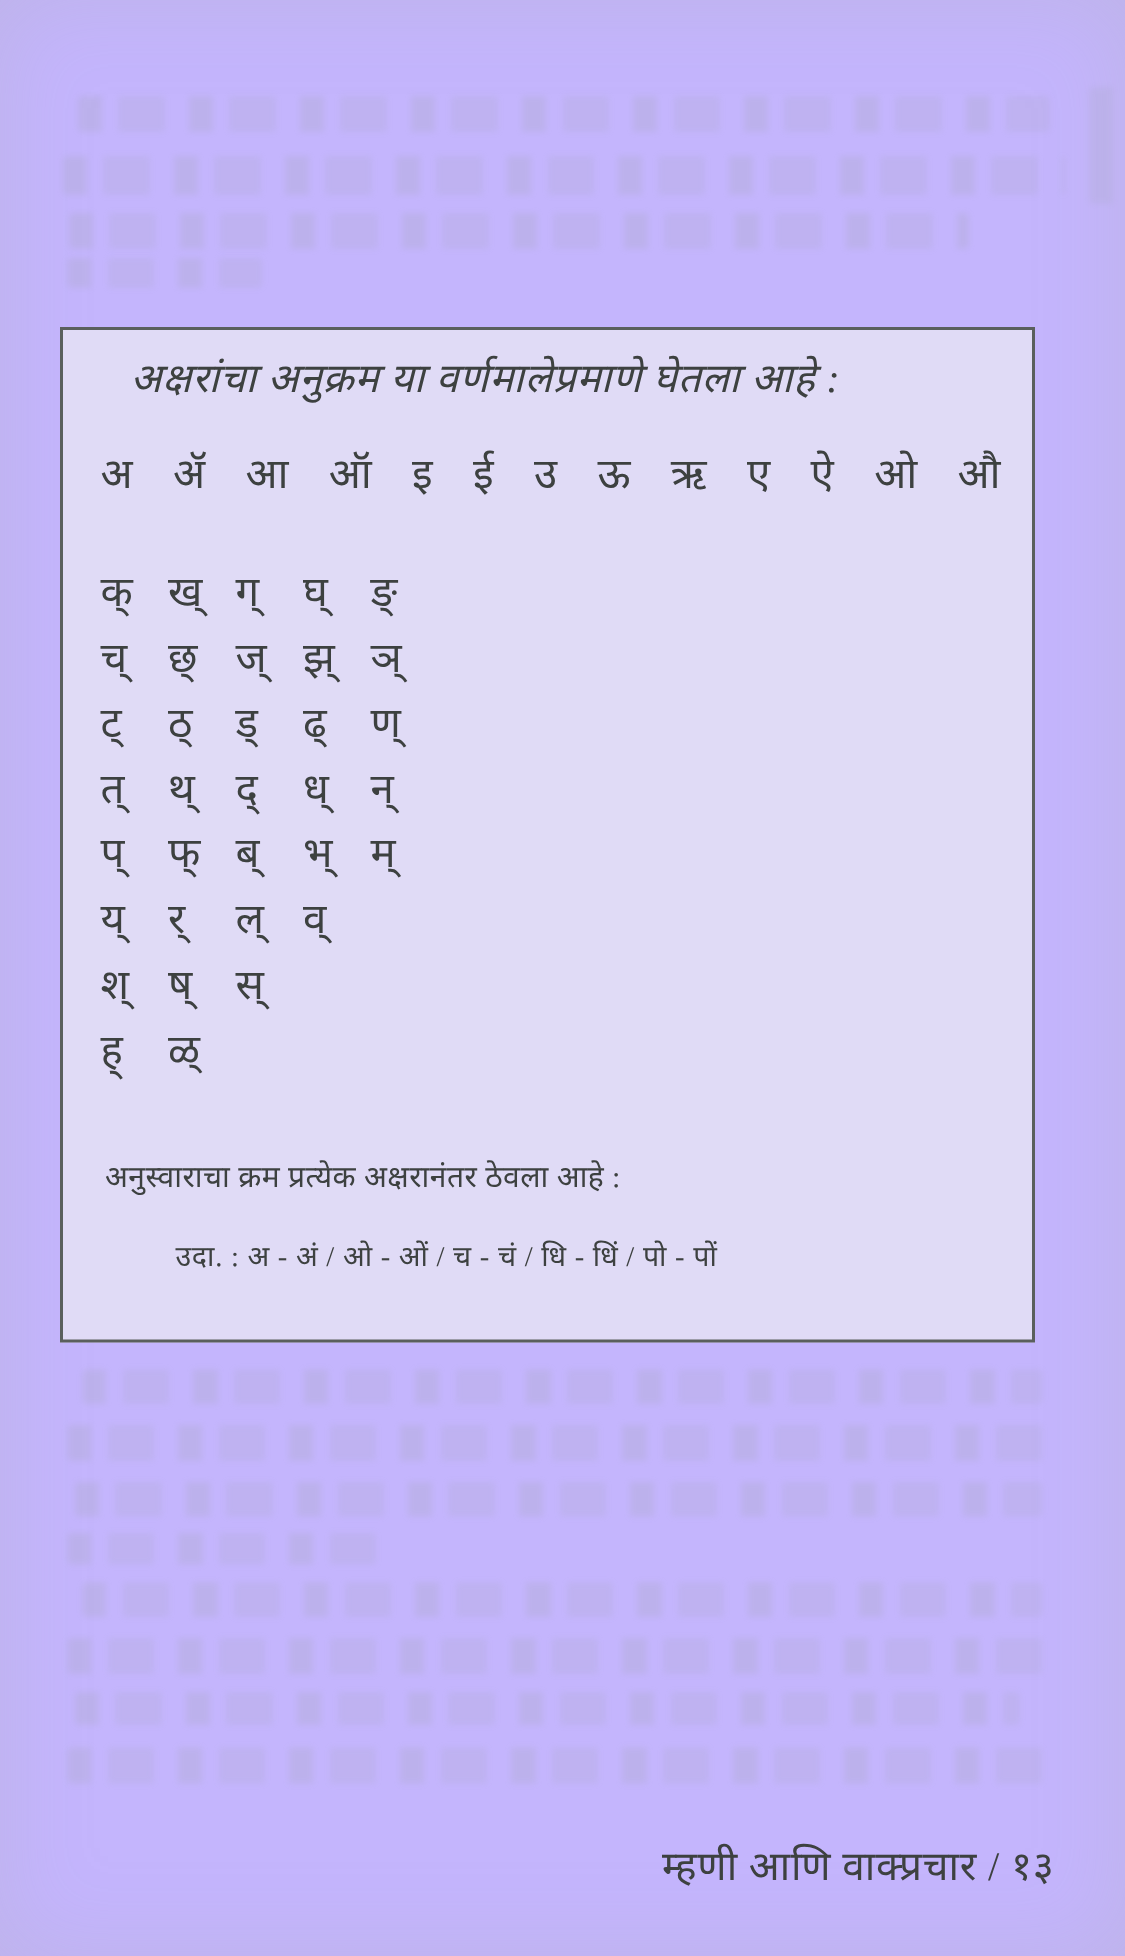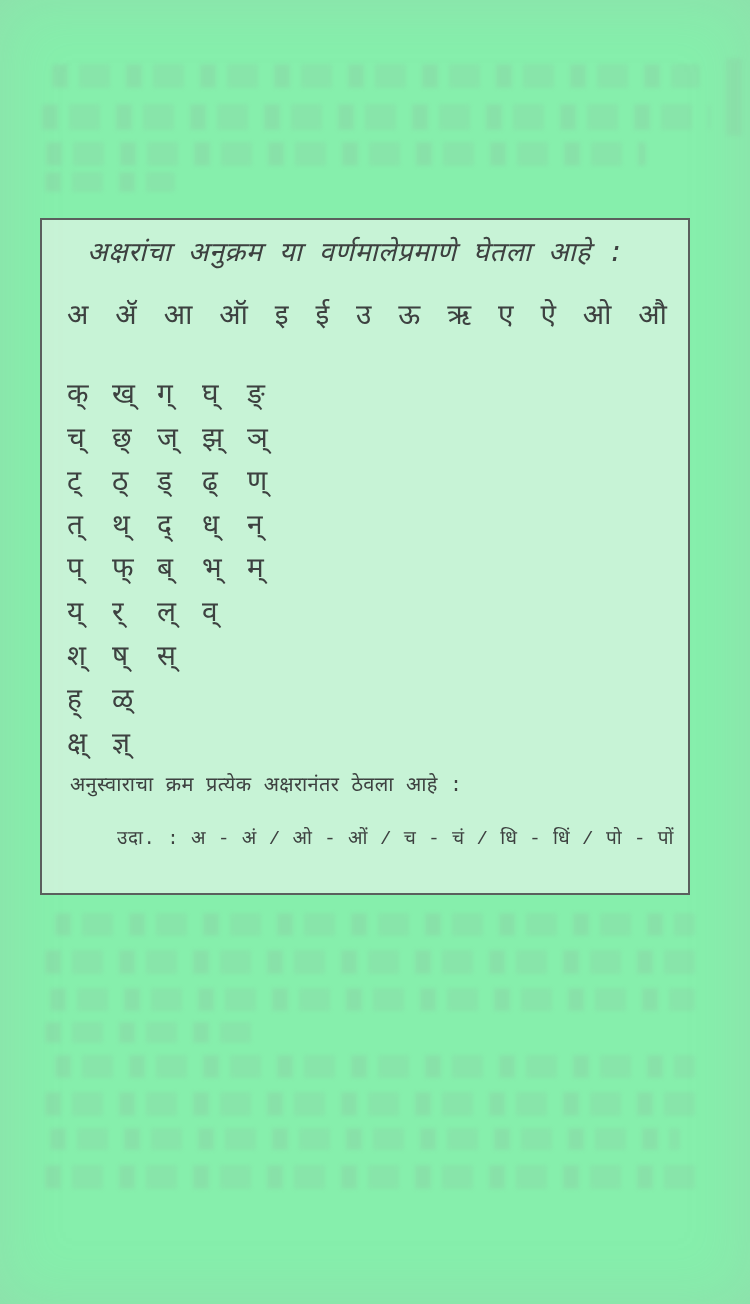--- a/index.html
+++ b/index.html
@@ -4,23 +4,23 @@
 <style>
   html, body {
     margin: 0;
     padding: 0;
     background: #e7e9e6;
   }
   .page {
     position: relative;
     width: 750px;
     height: 1304px;
-    background: #86efac;
+    background: #c4b5fd;
     overflow: hidden;
-    font-family: Liberation Mono, monospace;
+    font-family: Liberation Serif, serif;
     color: #3d4140;
     box-shadow: inset 0 0 60px rgba(170,175,172,0.25);
   }
 
   
   .ghost-line {
     position: absolute;
     filter: blur(2px);
     opacity: 0.55;
     border-radius: 3px;
@@ -199,24 +199,21 @@
         </div>
       <div class="consonant-row">
           <span class="ccell">श्</span>
           <span class="ccell">ष्</span>
           <span class="ccell">स्</span>
         </div>
       <div class="consonant-row">
           <span class="ccell">ह्</span>
           <span class="ccell">ळ्</span>
         </div>
-      <div class="consonant-row">
-          <span class="ccell">क्ष्</span>
-          <span class="ccell">ज्ञ्</span>
-        </div>
     </div>
 
     <div class="box-heading2">अनुस्वाराचा क्रम प्रत्येक अक्षरानंतर ठेवला आहे :</div>
 
     <div class="example-line">उदा. : अ - अं / ओ - ओं / च - चं / धि - धिं / पो - पों</div>
   </div>
 
+  <div class="footer">म्हणी आणि वाक्प्रचार / १३</div>
 </div>
 
 </body></html>

